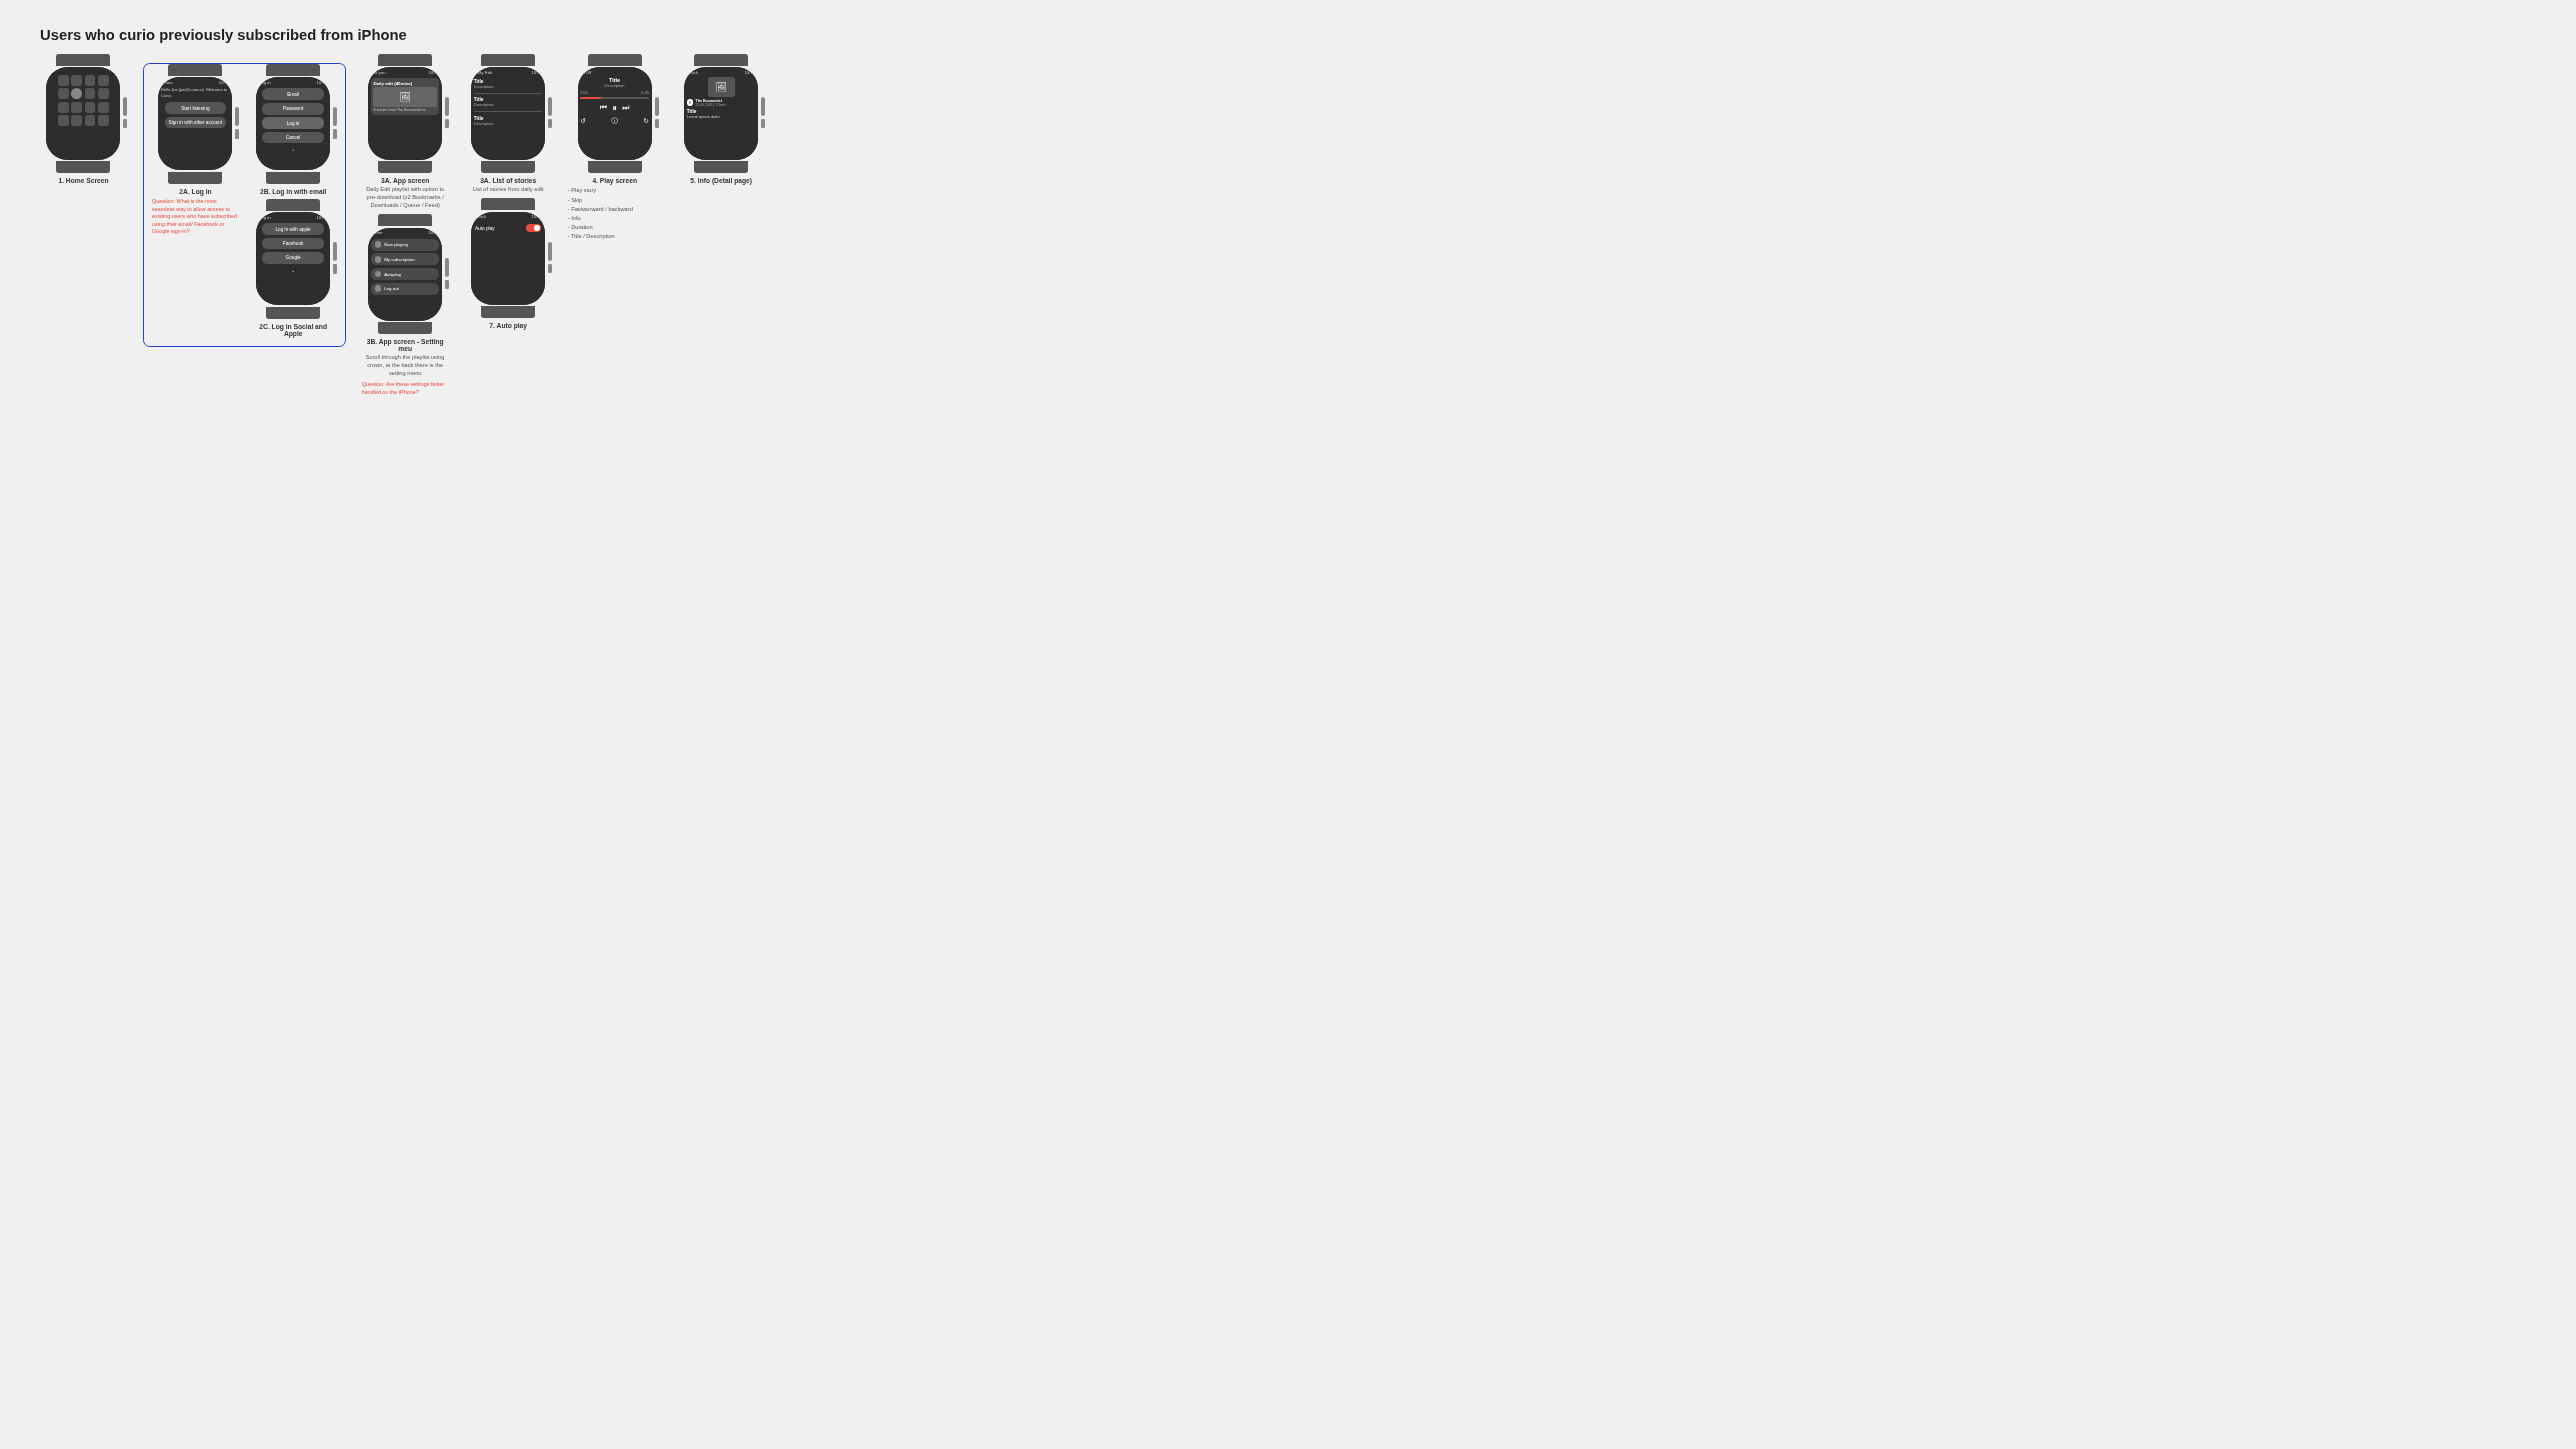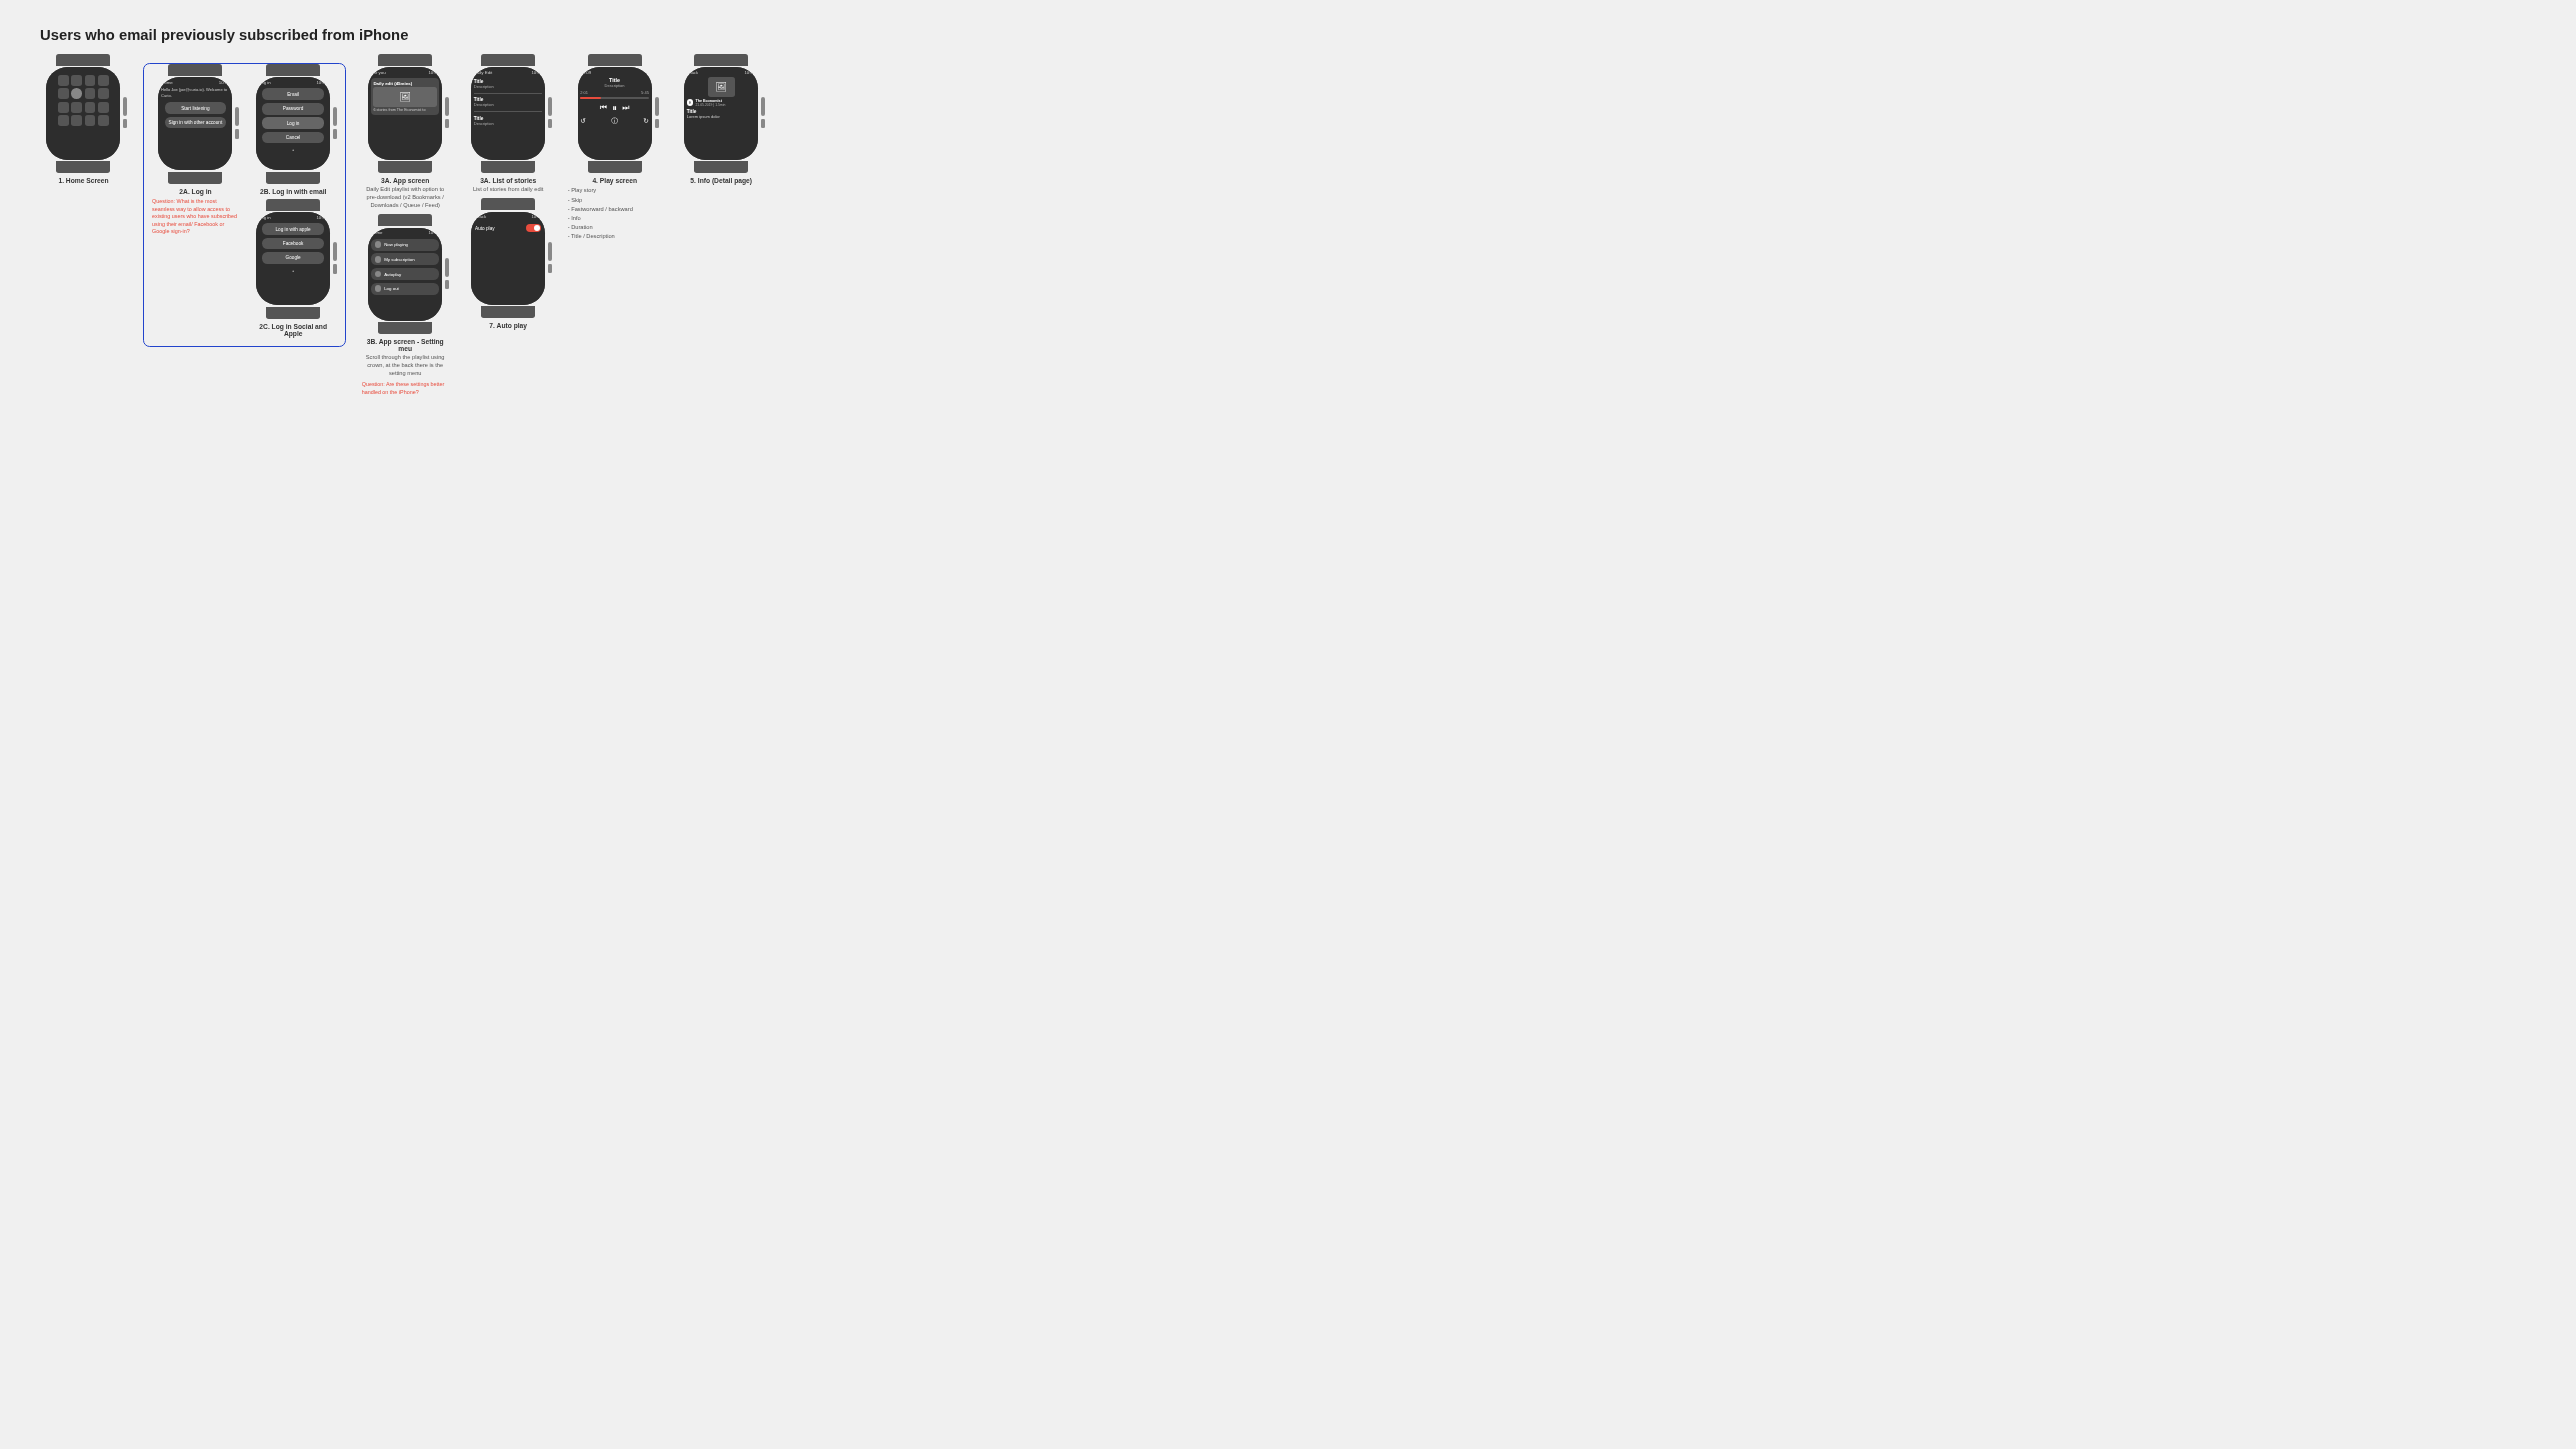--- a/index.html
+++ b/index.html
@@ -311,21 +311,21 @@
       display: flex;
       align-items: center;
       justify-content: center;
       font-size: 9.4px;
       margin-bottom: 1.3px;
     }
   </style>
 </head>
 <body>
 
-<h1 class="page-title">Users who email previously subscribed from iPhone</h1>
+<h1 class="page-title">Users who curio previously subscribed from iPhone</h1>
 
 <div class="flow-container">
 
   <div class="watch-wrapper">
     <div class="watch-outer">
       <div class="watch-band-top"></div>
       <div class="watch-band-bottom"></div>
       <div class="watch-crown"></div>
       <div class="watch-btn"></div>
       <div class="watch-body">

